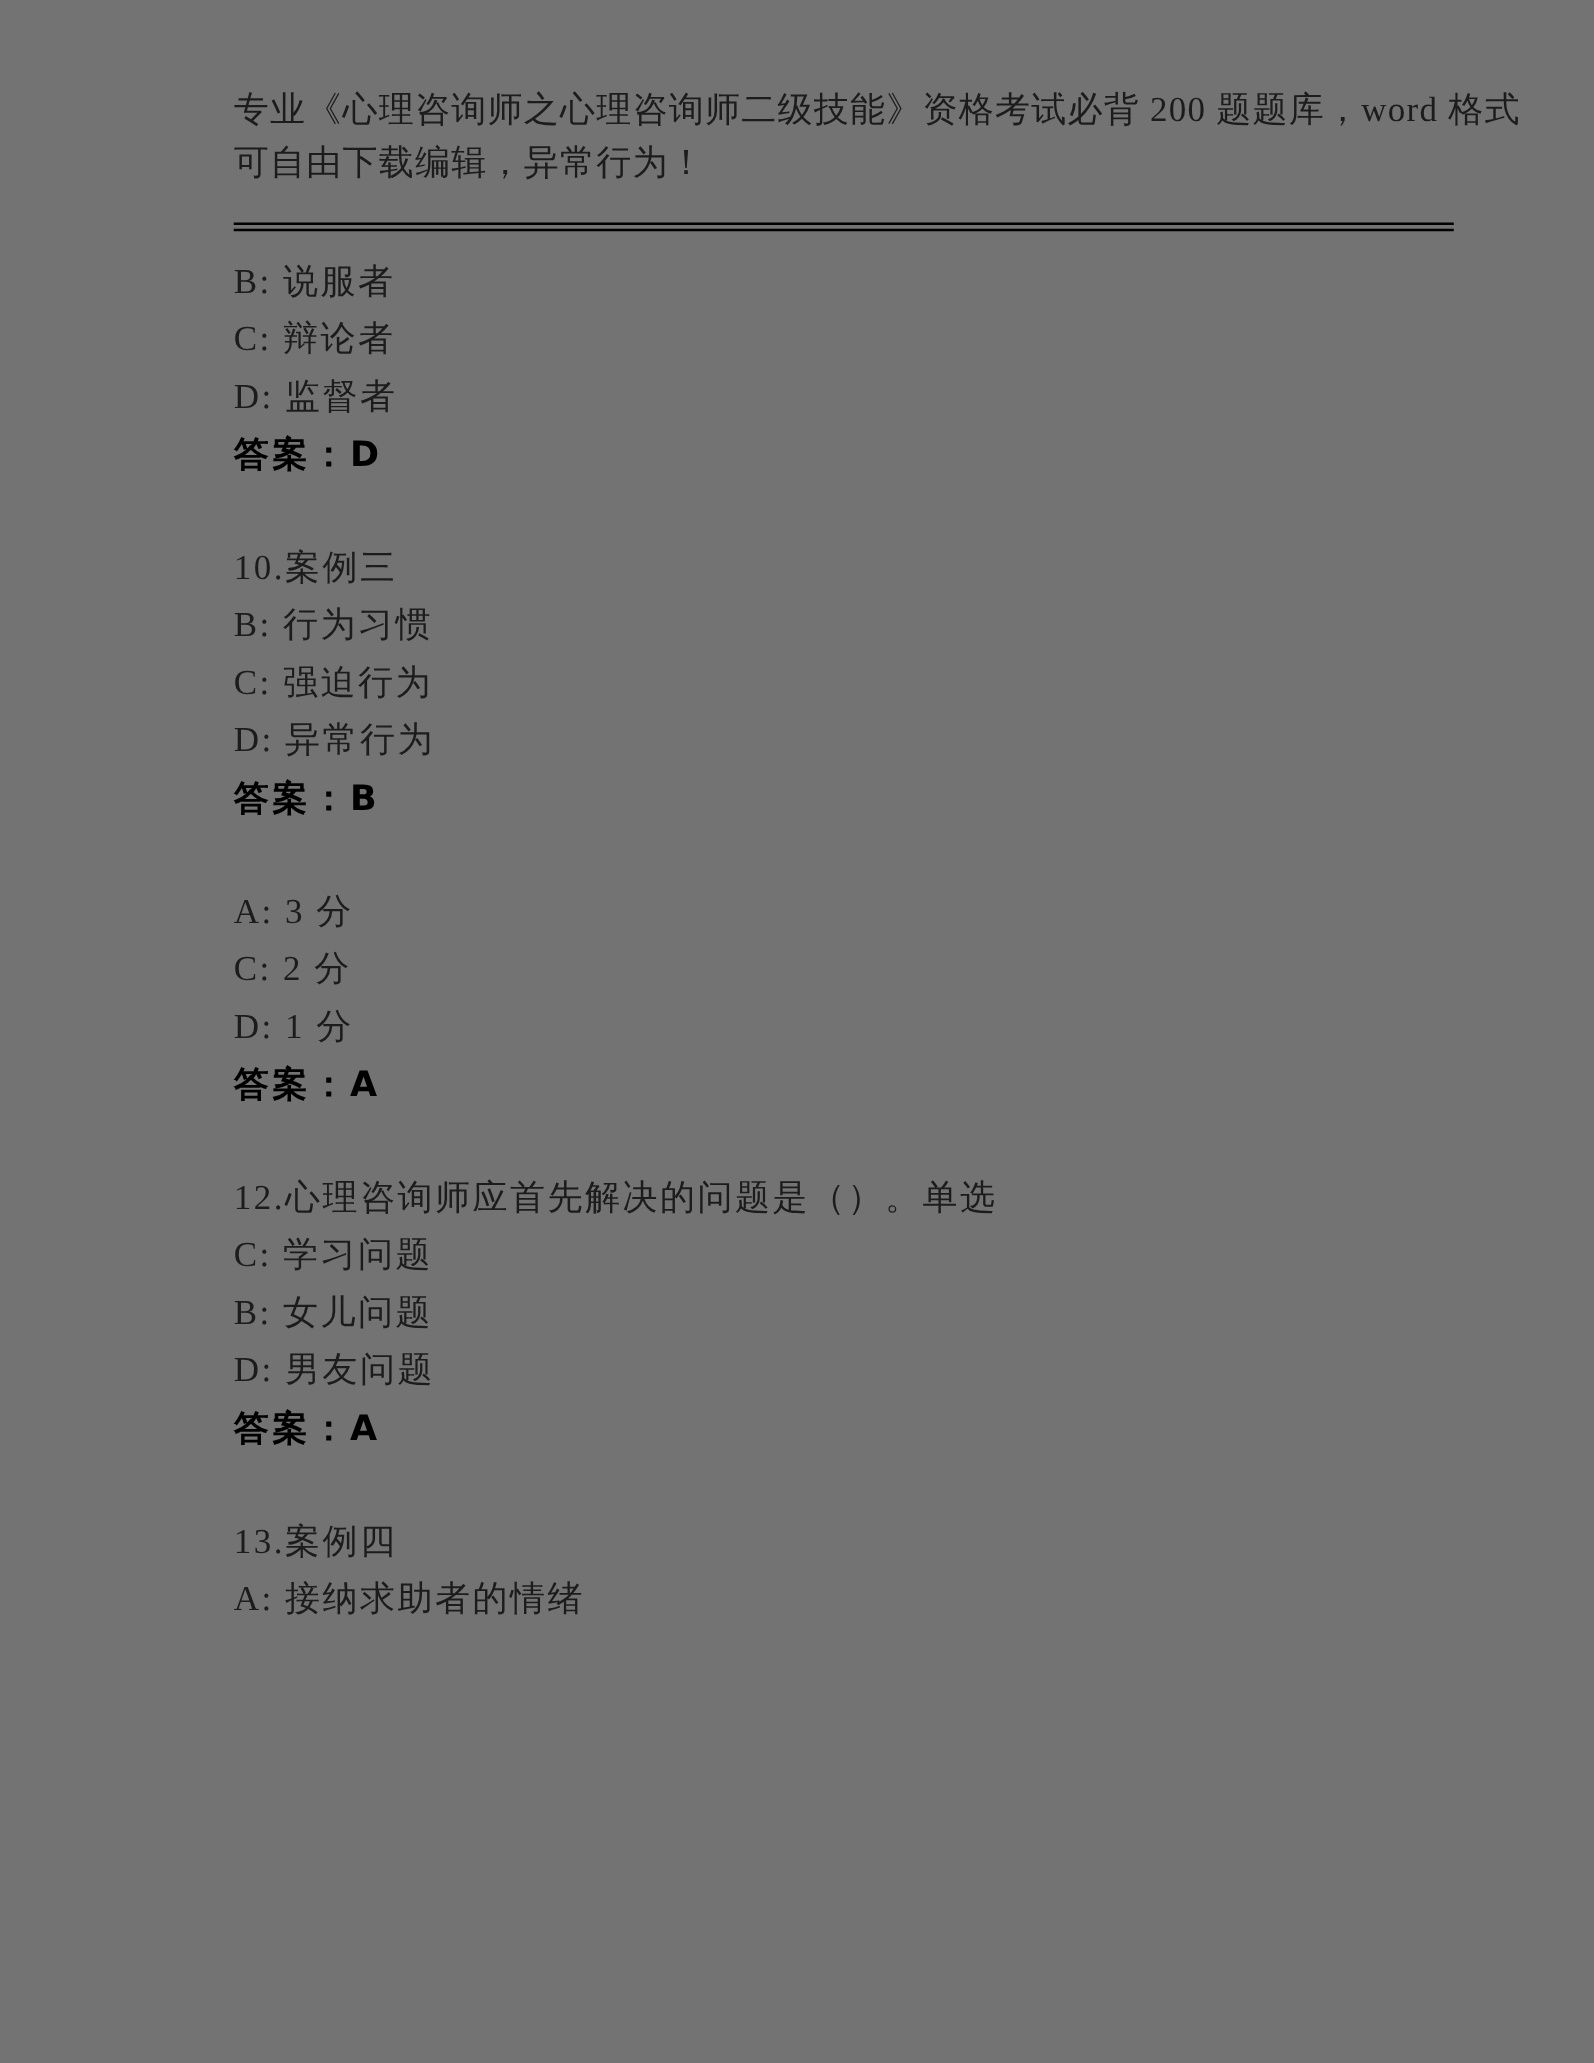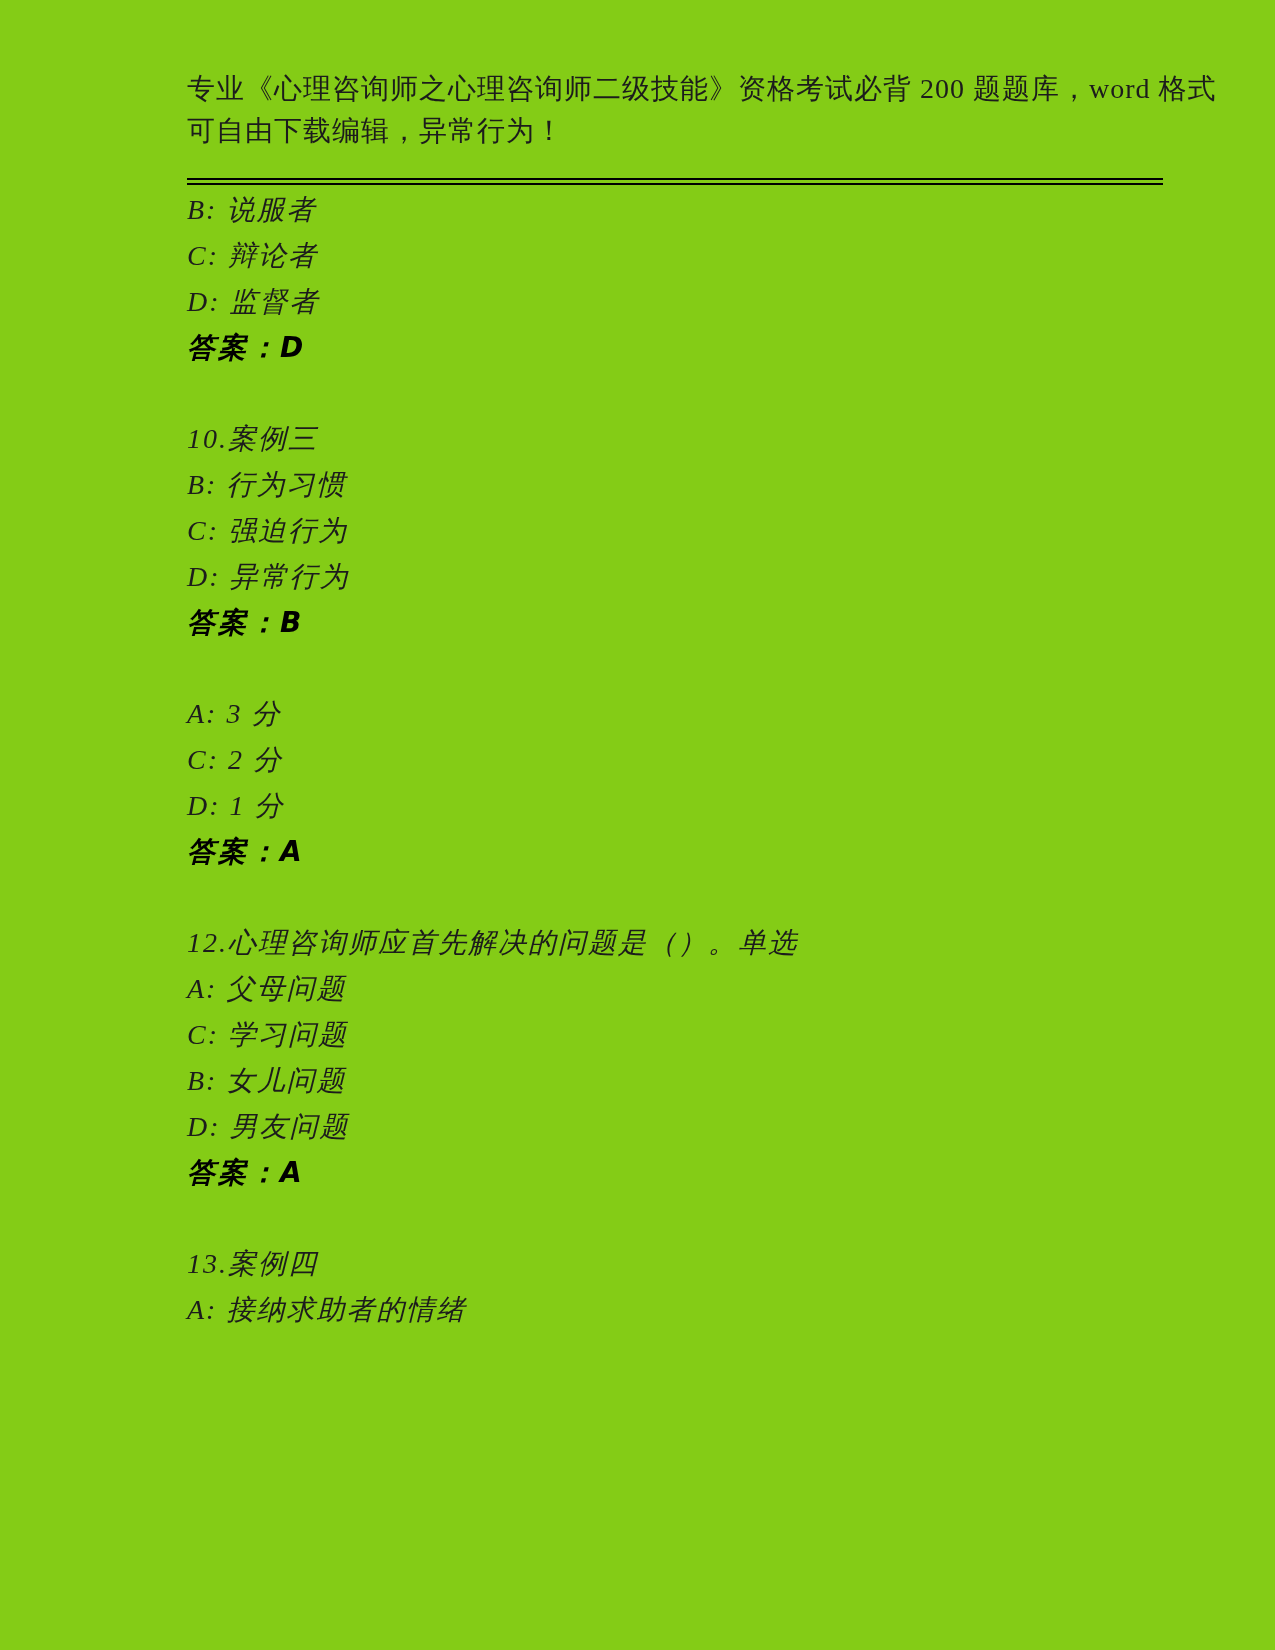--- a/index.html
+++ b/index.html
@@ -1,20 +1,20 @@
 <!DOCTYPE html>
 <html><head>
 <meta charset="utf-8">
 <style>
   html,body{margin:0;padding:0;background:#ffffff;}
   .page{
     position:relative;
     width:1275px;
     height:1650px;
-    background:#84cc16;
+    background:#737373;
     overflow:hidden;
     font-family:"Liberation Serif","DejaVu Serif",serif;
     color:#1c1c1c;
   }
   .header{
     position:absolute;
     left:187px;
     top:68px;
     width:980px;
     font-size:28px;
@@ -27,23 +27,22 @@
     left:187px;
     top:178px;
     width:976px;
     height:3px;
     border-top:2px solid #000;
     border-bottom:2px solid #000;
   }
   .content{
     position:absolute;
     left:187px;
-    top:187px;
+    top:203px;
     width:980px;
-    font-style:italic;
   }
   .q-block{margin-bottom:45px;}
   .line{
     height:46px;
     line-height:46px;
     font-size:28px;
     letter-spacing:2px;
     white-space:pre;
   }
   .answer-line{
@@ -84,21 +83,20 @@
 
     <div class="q-block">
       <div class="line">A: 3 分</div>
       <div class="line">C: 2 分</div>
       <div class="line">D: 1 分</div>
       <div class="line answer-line"><span>答案：</span><span>A</span></div>
     </div>
 
     <div class="q-block">
       <div class="line">12.心理咨询师应首先解决的问题是（）。单选</div>
-      <div class="line">A: 父母问题</div>
       <div class="line">C: 学习问题</div>
       <div class="line">B: 女儿问题</div>
       <div class="line">D: 男友问题</div>
       <div class="line answer-line"><span>答案：</span><span>A</span></div>
     </div>
 
     <div class="q-block">
       <div class="line">13.案例四</div>
       <div class="line">A: 接纳求助者的情绪</div>
     </div>

